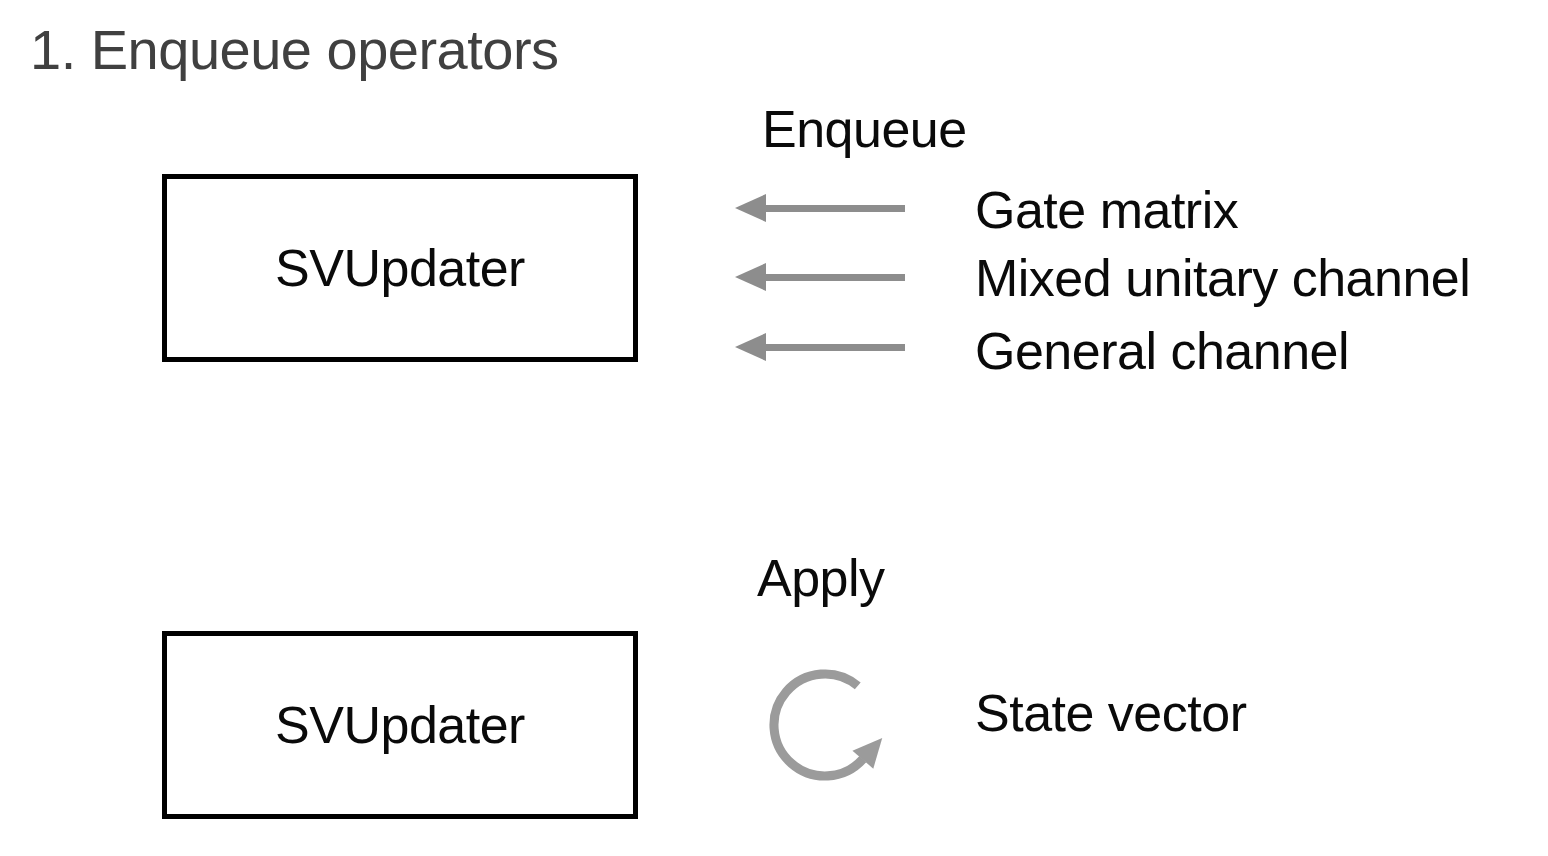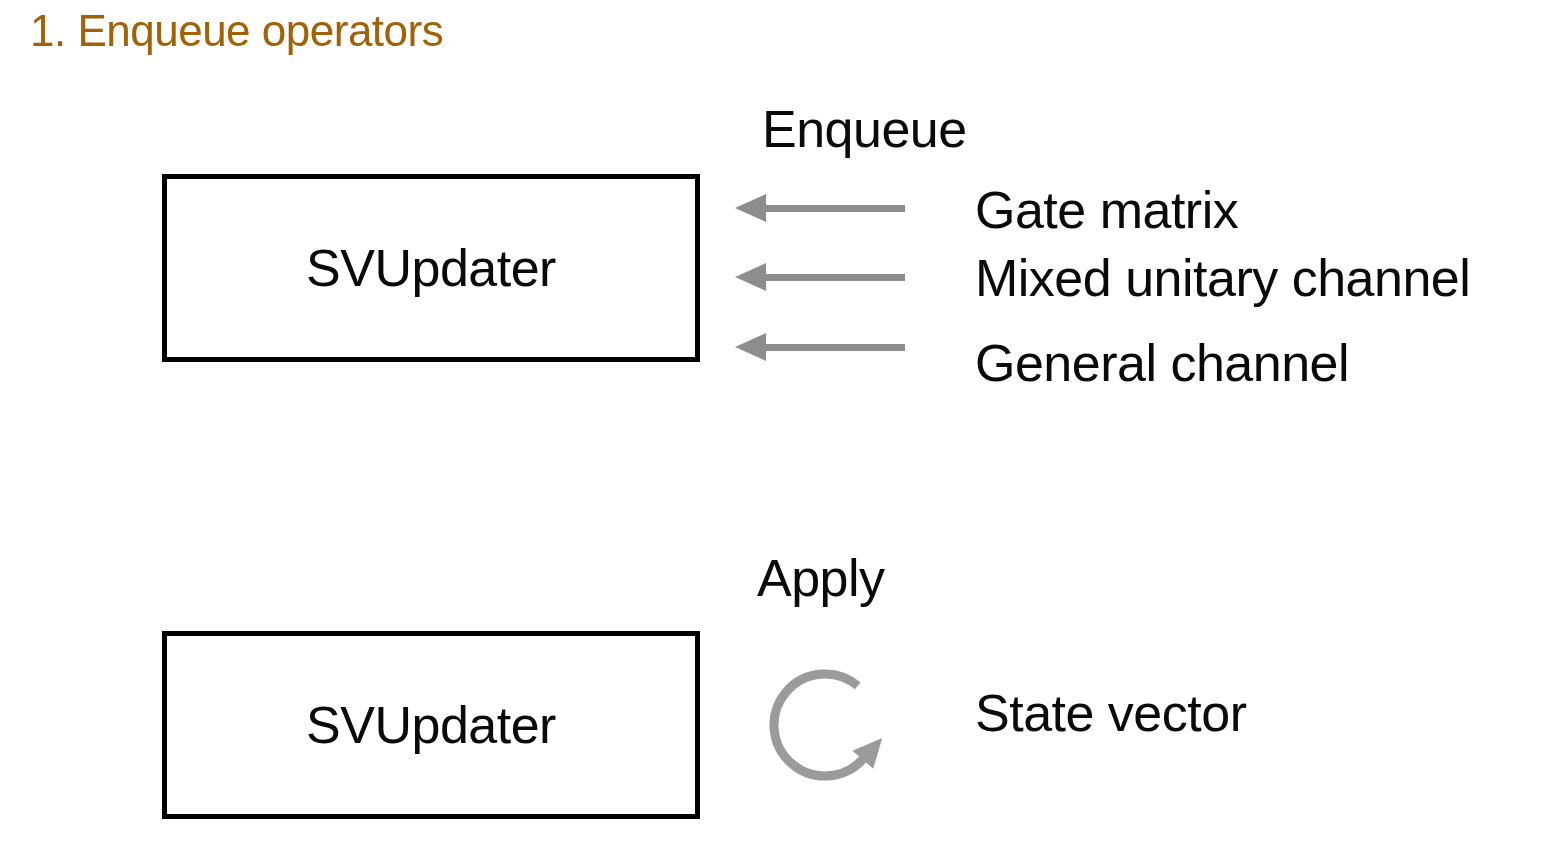--- a/index.html
+++ b/index.html
@@ -11,38 +11,39 @@
   #canvas {
     position: relative;
     width: 1548px;
     height: 856px;
     background: #ffffff;
     overflow: hidden;
     color: #000000;
   }
   .heading {
     position: absolute;
-    font-size: 44px;
+    font-size: 56px;
     line-height: 1.15;
-    color: #a16207;
+    color: #404040;
     white-space: nowrap;
     letter-spacing: -0.5px;
+    margin-top: 12px;
   }
   .small-label {
     position: absolute;
     font-size: 52px;
     line-height: 1.15;
     color: #0a0a0a;
     white-space: nowrap;
     letter-spacing: -0.5px;
   }
   .updater-box {
     position: absolute;
     left: 162px;
-    width: 538px;
+    width: 476px;
     height: 188px;
     box-sizing: border-box;
     border: 5px solid #000000;
     background: #ffffff;
     display: flex;
     align-items: center;
     justify-content: center;
   }
   .updater-box .box-label {
     font-size: 52px;
@@ -97,21 +98,21 @@
     <span class="arrow-head"></span>
     <span class="arrow-shaft"></span>
   </div>
   <div class="enqueue-arrow" style="top:333px;">
     <span class="arrow-head"></span>
     <span class="arrow-shaft"></span>
   </div>
 
   <div class="small-label" style="left:975px; top:181px;">Gate matrix</div>
   <div class="small-label" style="left:975px; top:249px;">Mixed unitary channel</div>
-  <div class="small-label" style="left:975px; top:334px;">General channel</div>
+  <div class="small-label" style="left:975px; top:322px;">General channel</div>
 
 
   <div class="small-label" style="left:757px; top:549px;">Apply</div>
 
   <div class="updater-box" style="top:631px;">
     <span class="box-label">SVUpdater</span>
   </div>
 
   <svg class="loop-icon" width="136" height="136" viewBox="0 0 120 120">
     <path d="M 88.9 25.5 A 45 45 0 1 0 93.4 90.1" fill="none" stroke="#9b9b9b" stroke-width="8"></path>

